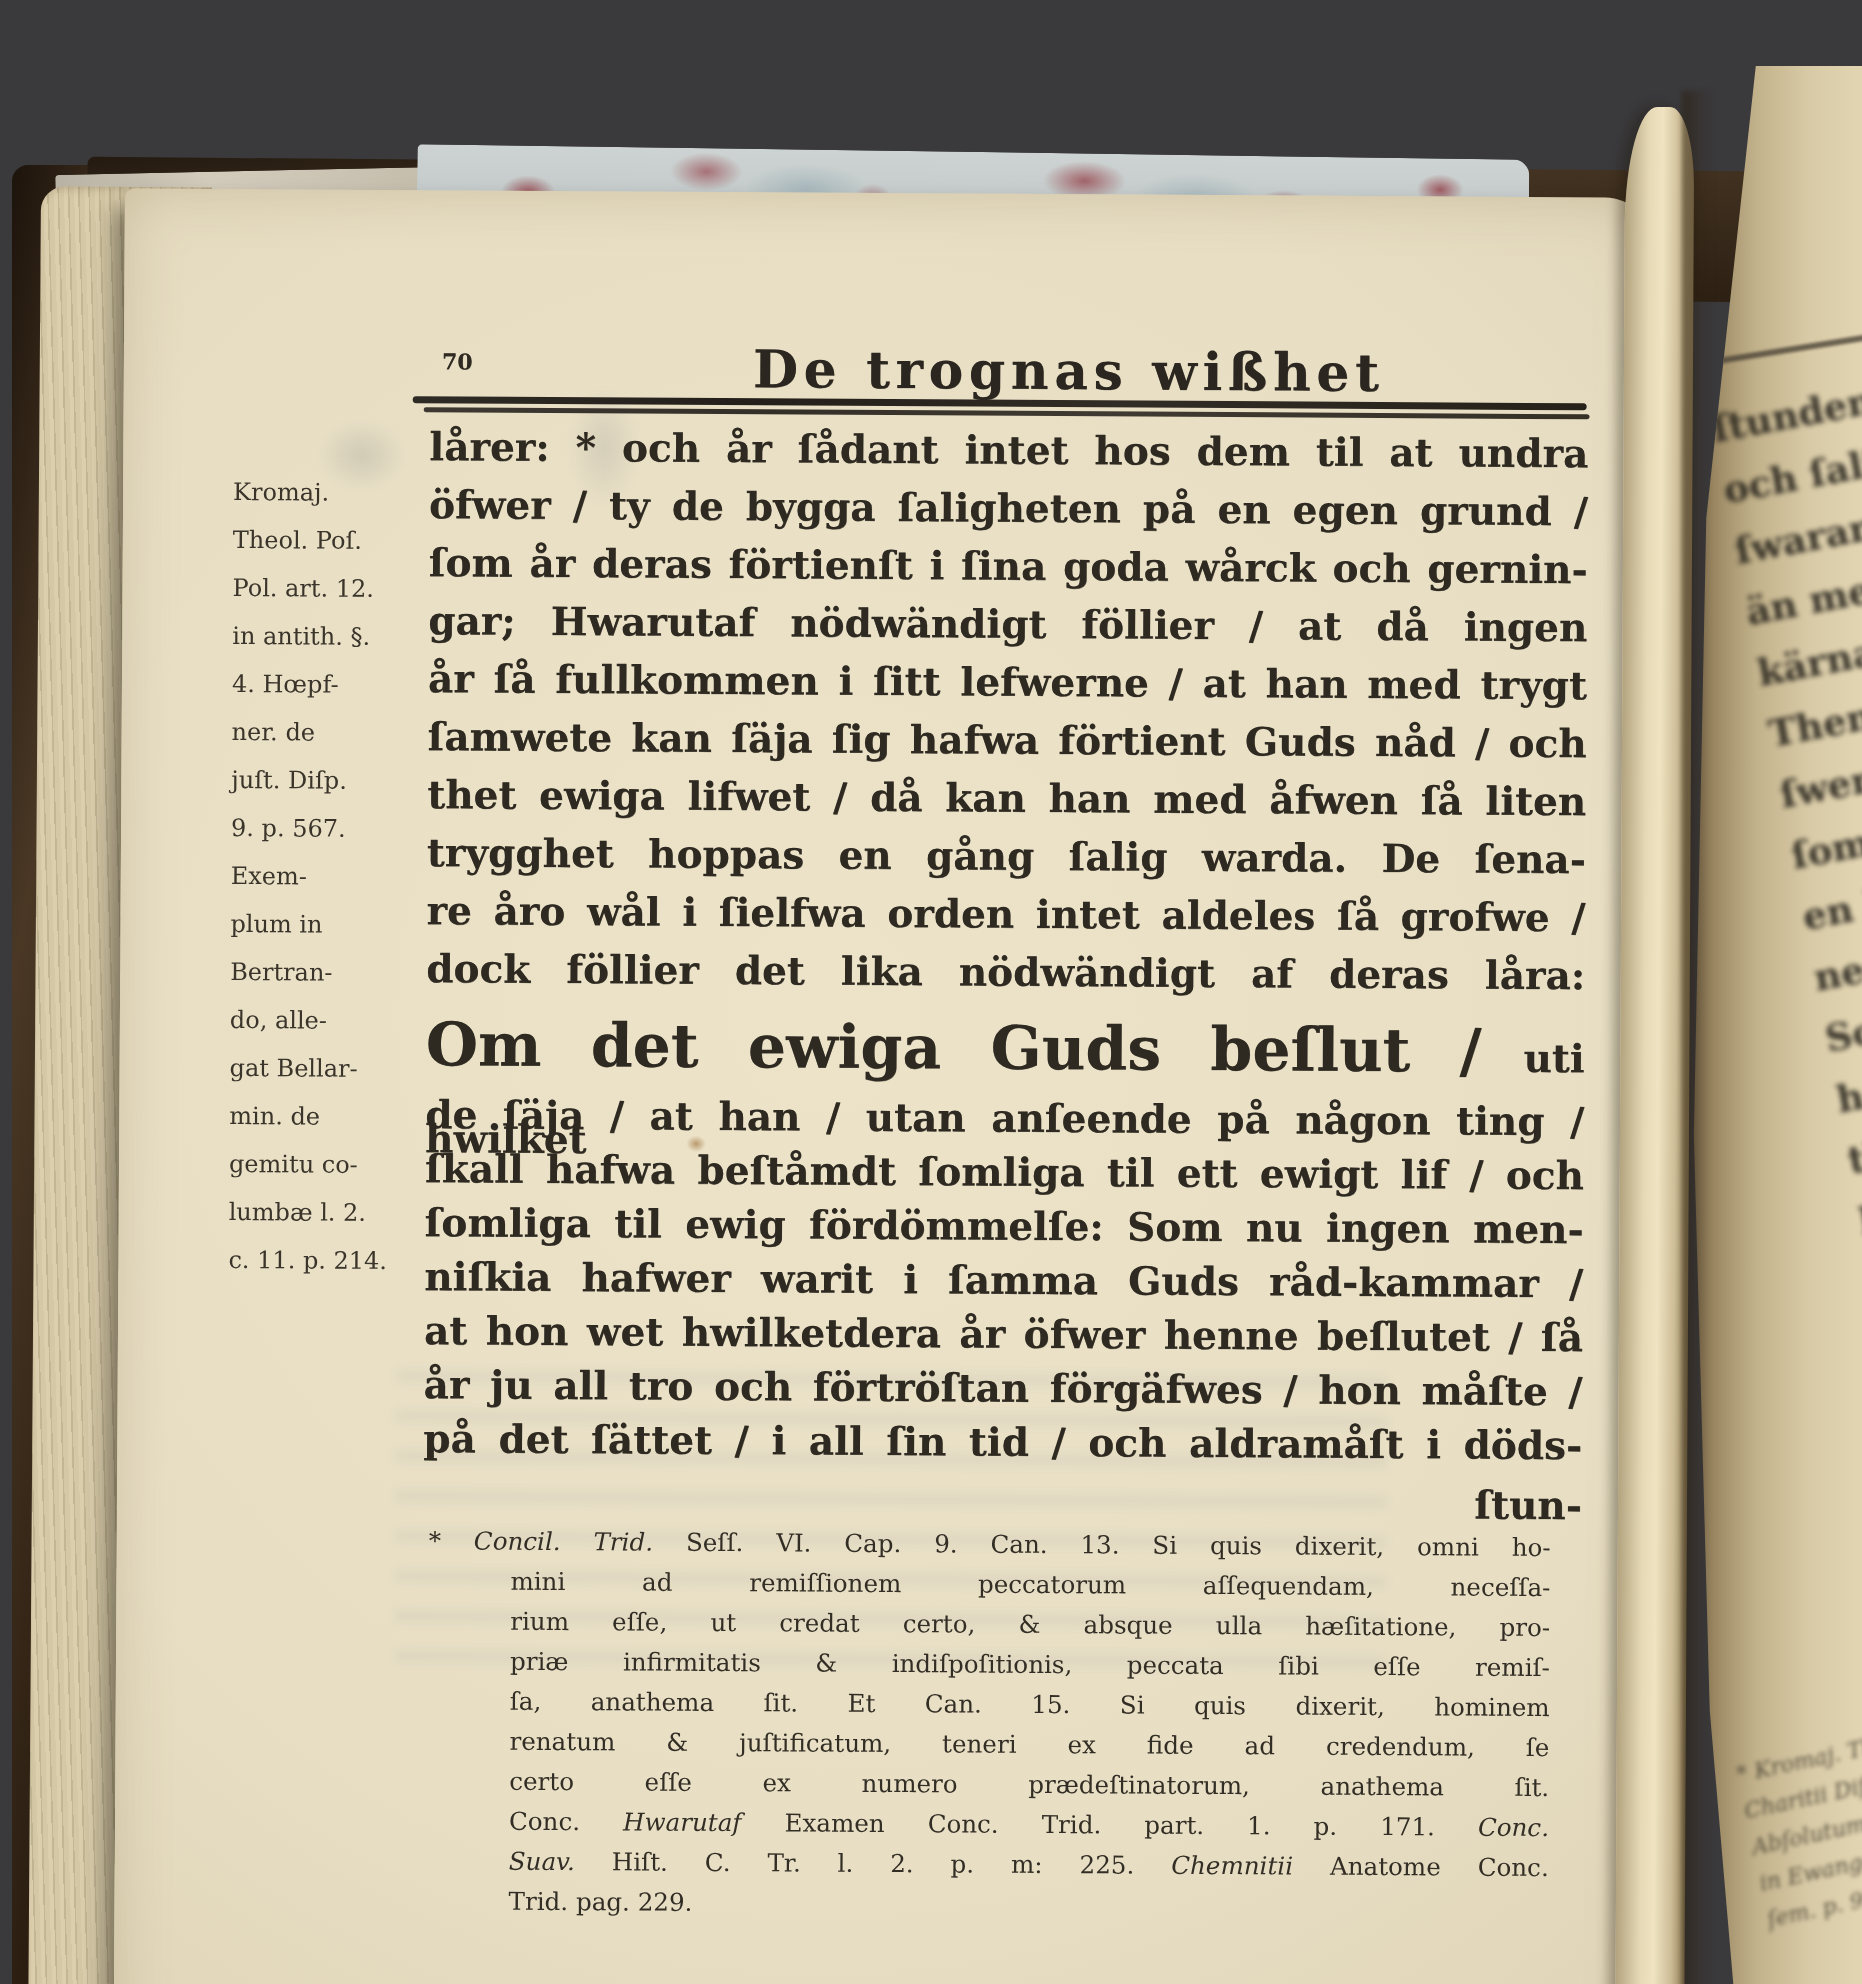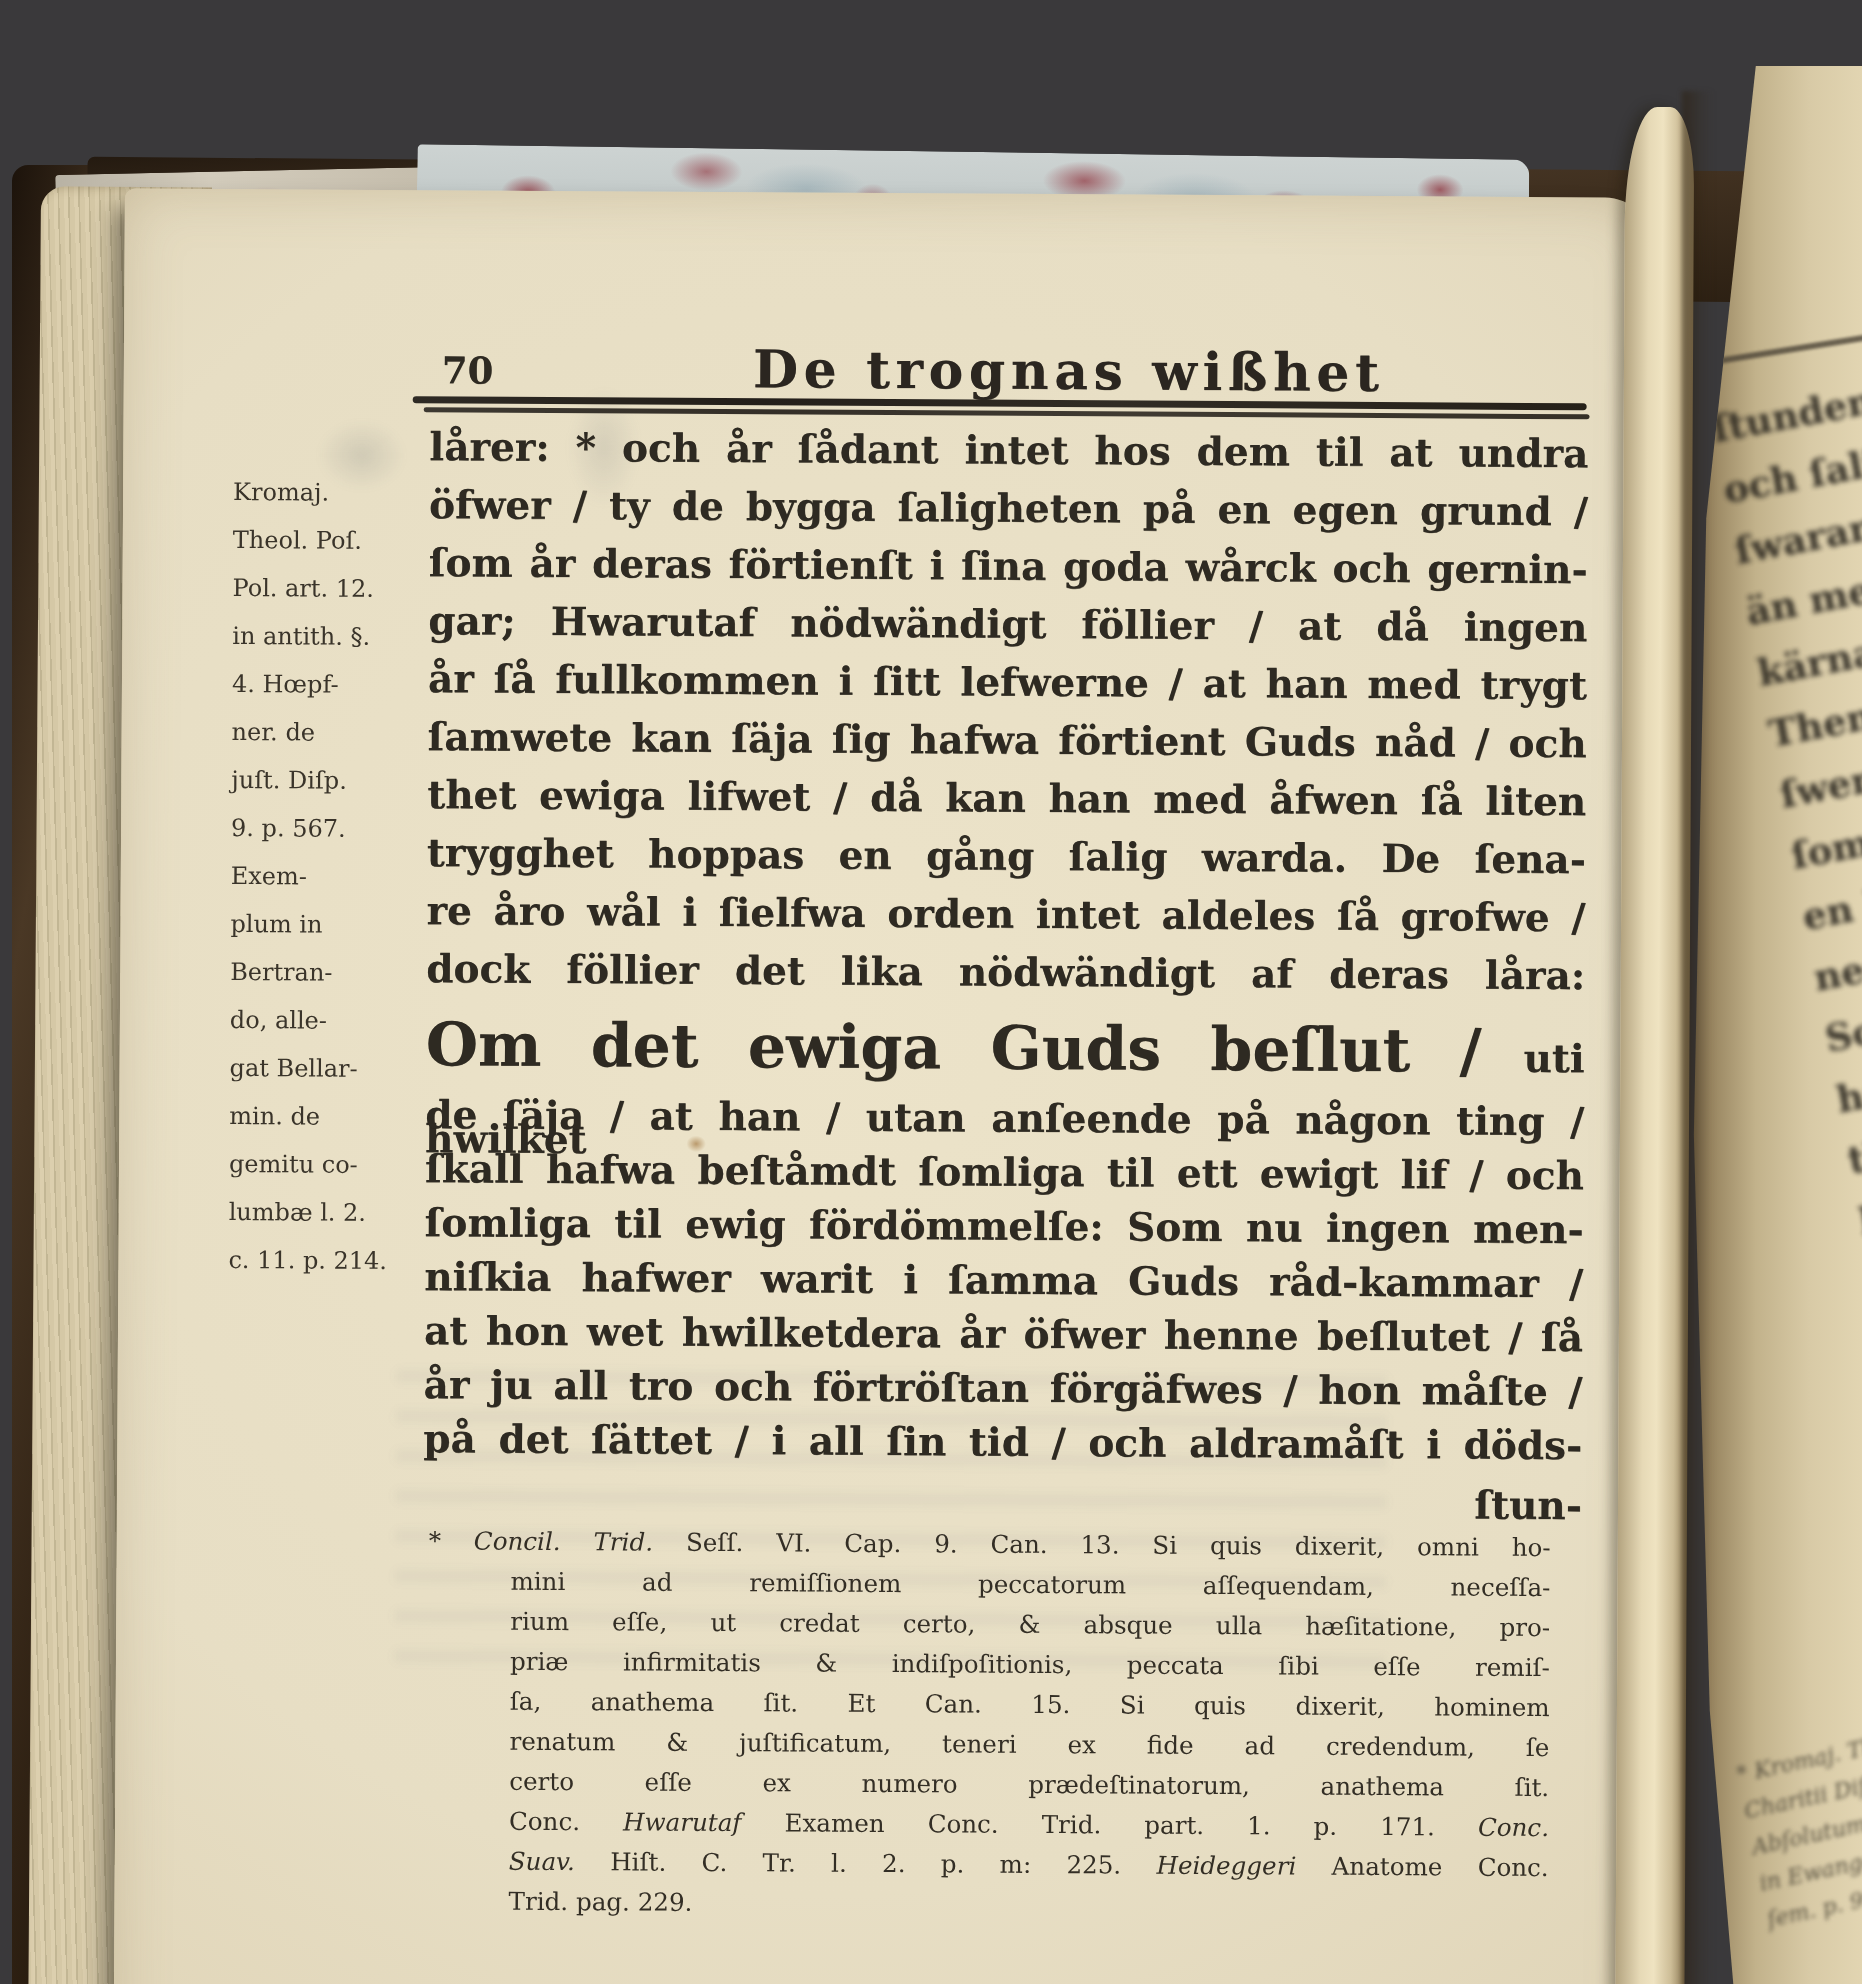--- a/index.html
+++ b/index.html
@@ -56,21 +56,21 @@
     background:radial-gradient(closest-side,rgba(110,115,118,.16),transparent 70%);filter:blur(3.2px);}
   .stain{left:564px;top:941px;width:26px;height:22px;
     background:radial-gradient(closest-side,rgba(146,95,34,.55),rgba(146,95,34,0) 75%);}
   .ghost{left:278px;top:1171px;width:992px;height:302px;opacity:.7;
     background:repeating-linear-gradient(0deg, rgba(120,124,128,.10) 0 14.3px, rgba(0,0,0,0) 14.3px 40px);
     filter:blur(4px);}
 
   .blackletter{font-weight:700;color:#2e2a22;text-shadow:0.2px 0.3px 0.5px rgba(40,34,24,.5);}
   .roman{font-weight:400;}
 
-  .page-number{left:318px;top:158px;font-size:37px;}
+  .page-number{left:318px;top:158px;font-size:22px;}
   .running-header{left:556px;top:146px;width:778px;text-align:center;
     font-size:52px;letter-spacing:5.6px;color:#2b2620;}
   .rule{background:linear-gradient(90deg,#2e2a24,#241f1a 30%,#312c25 60%,#262119);border-radius:3.6px;}
   .rule1{left:289px;top:206px;width:1174px;height:6.7px;}
   .rule2{left:300px;top:217px;width:1166px;height:5.2px;opacity:.92;}
 
   .margin-notes{left:110px;top:279px;width:198px;font-size:24px;line-height:48px;color:#3a342a;}
   .mn-line{white-space:nowrap;}
 
   .body-a{left:306px;top:227px;width:1159px;font-size:39px;line-height:58px;}
@@ -196,21 +196,21 @@
 
     <div class="abs footnote roman">
         <div class="fn-line fn-first"><span>* </span><span class="it">Concil. Trid.</span><span> Seſſ. VI. Cap. 9. Can. 13. Si quis dixerit, omni ho-</span></div>
         <div class="fn-line">mini ad remiſſionem peccatorum aſſequendam, neceſſa-</div>
         <div class="fn-line">rium eſſe, ut credat certo, &amp; absque ulla hæſitatione, pro-</div>
         <div class="fn-line">priæ infirmitatis &amp; indiſpoſitionis, peccata ſibi eſſe remiſ-</div>
         <div class="fn-line">ſa, anathema ſit. Et Can. 15. Si quis dixerit, hominem</div>
         <div class="fn-line">renatum &amp; juſtificatum, teneri ex fide ad credendum, ſe</div>
         <div class="fn-line">certo eſſe ex numero prædeſtinatorum, anathema ſit.</div>
         <div class="fn-line"><span>Conc. </span><span class="it">Hwarutaf</span><span> Examen Conc. Trid. part. 1. p. 171. </span><span class="it">Conc.</span></div>
-        <div class="fn-line"><span class="it">Suav.</span><span> Hiſt. C. Tr. l. 2. p. m: 225. </span><span class="it">Heideggeri</span><span> Anatome Conc.</span></div>
+        <div class="fn-line"><span class="it">Suav.</span><span> Hiſt. C. Tr. l. 2. p. m: 225. </span><span class="it">Chemnitii</span><span> Anatome Conc.</span></div>
         <div class="fn-line fn-last">Trid. pag. 229.</div>
       </div>
   </div>
 
   <div class="abs curl"></div>
   <div class="abs crease"></div>
 
 </div>
 
 

